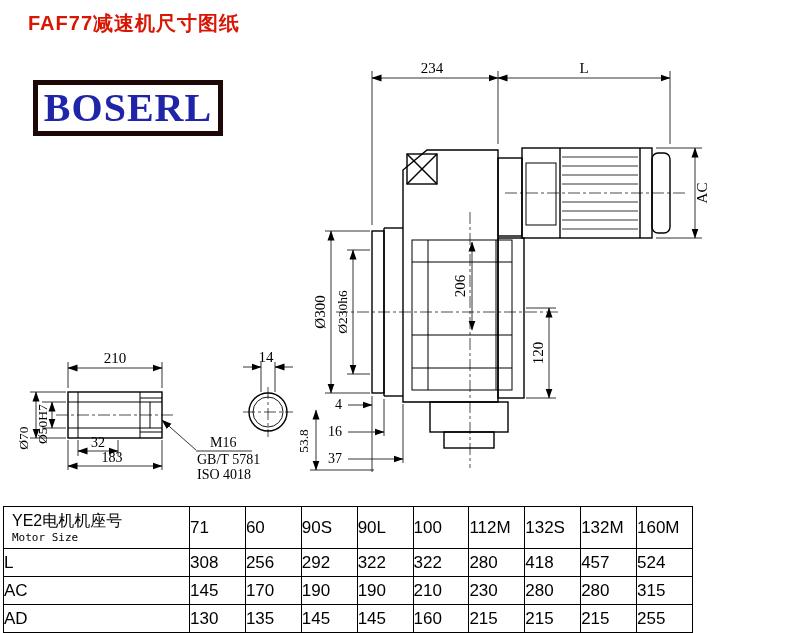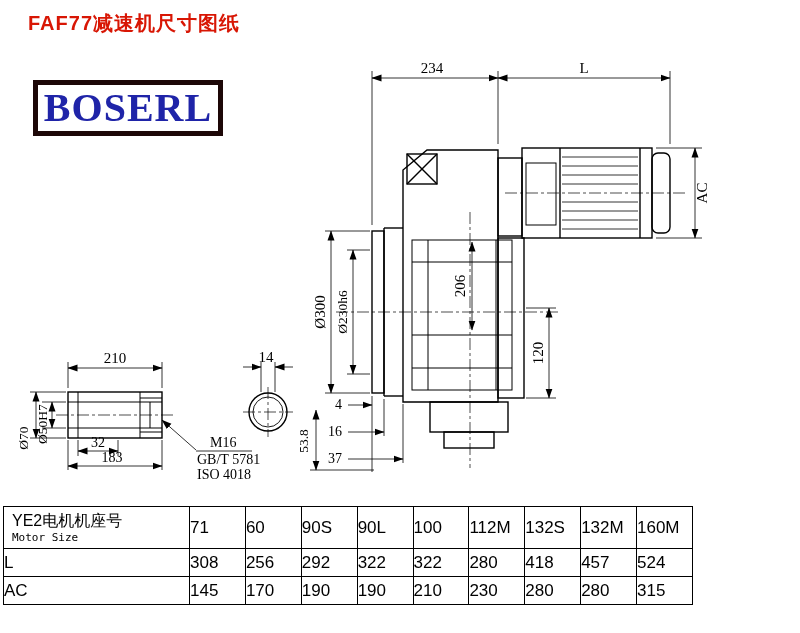--- a/index.html
+++ b/index.html
@@ -235,14 +235,26 @@
       <td>145</td>
       <td>170</td>
       <td>190</td>
       <td>190</td>
       <td>210</td>
       <td>230</td>
       <td>280</td>
       <td>280</td>
       <td>315</td>
     </tr>
+    <tr>
+      <td>AD</td>
+      <td>130</td>
+      <td>135</td>
+      <td>145</td>
+      <td>145</td>
+      <td>160</td>
+      <td>215</td>
+      <td>215</td>
+      <td>215</td>
+      <td>255</td>
+    </tr>
   </tbody>
 </table>
 
 </body></html>

